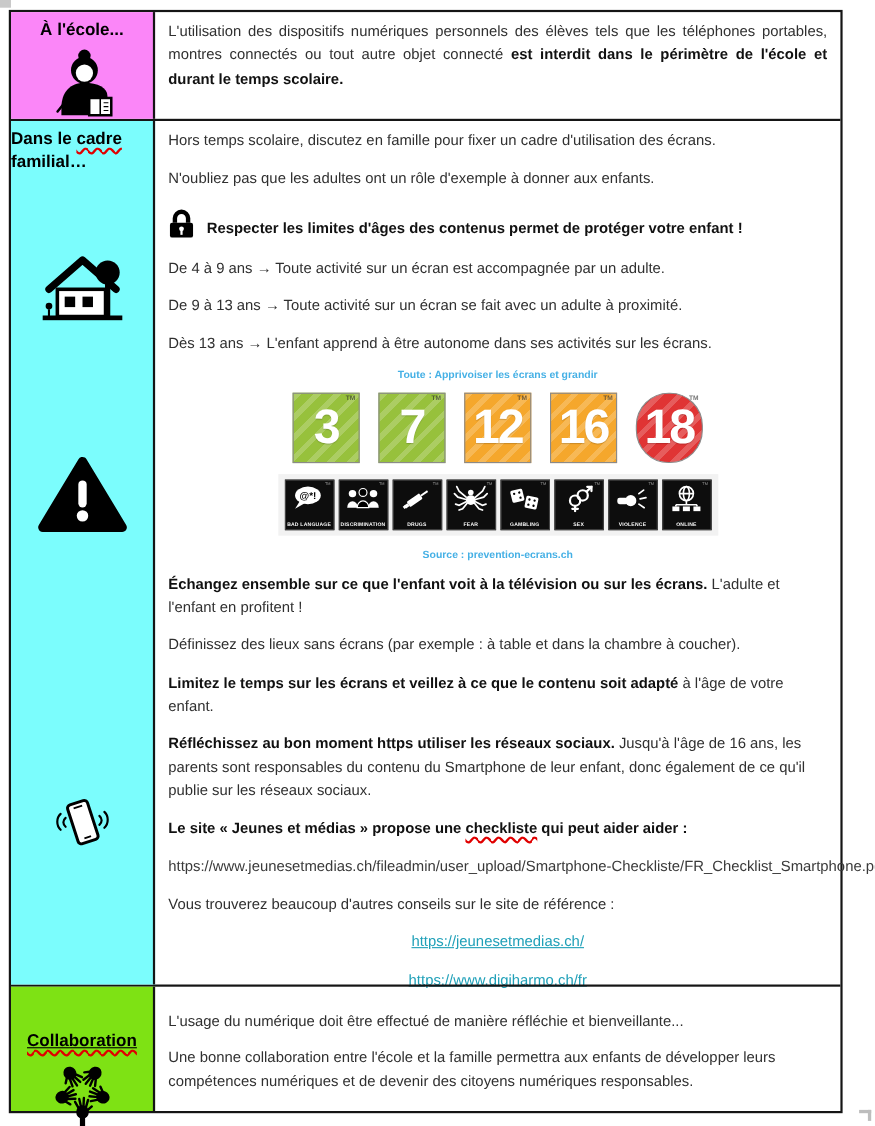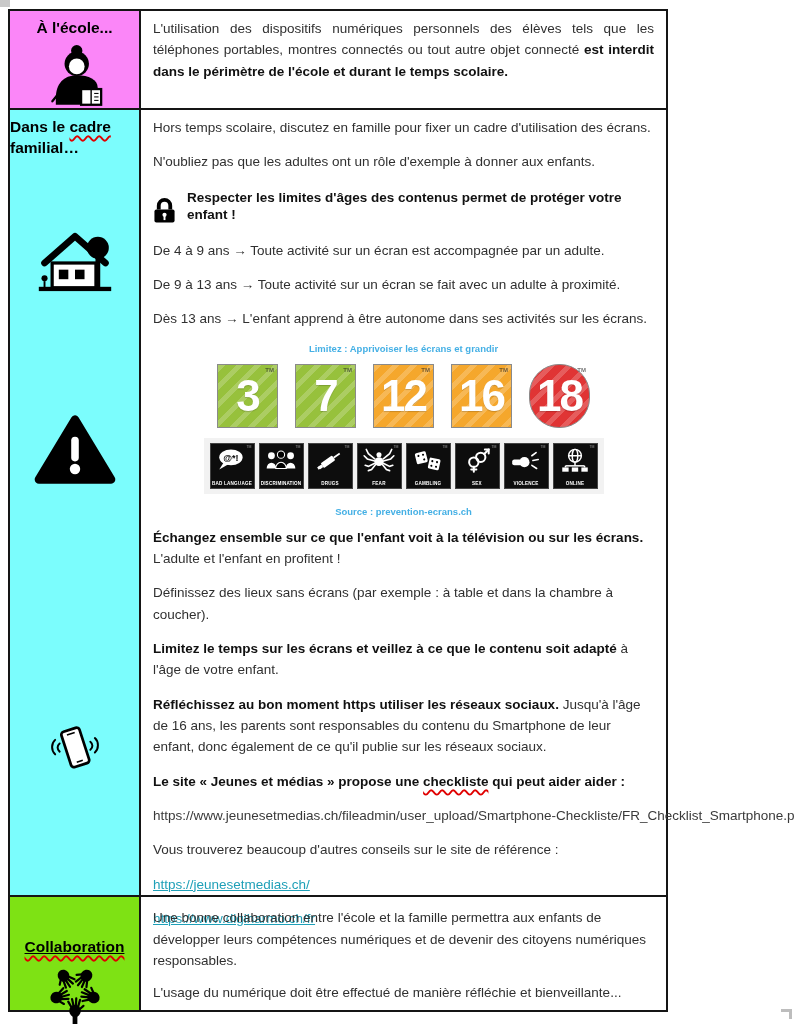--- a/index.html
+++ b/index.html
@@ -9,21 +9,21 @@
     background:#ffffff;
     color:#303030;
     position:relative;
     overflow:hidden;
   }
   .artifact-tl { position:absolute; left:0; top:0; width:10px; height:7px; background:#c9c9c9; }
   .artifact-br { position:absolute; left:781px; top:1009px; width:11px; height:10px;
                  border-top:3px solid #bdbdbd; border-right:3px solid #bdbdbd; }
 
   .sheet {
-    position:absolute; left:8px; top:9px; width:660px; height:1003px;
+    position:absolute; left:8px; top:9px; width:758px; height:1003px;
     border:2.5px solid #151515; background:#fff;
     display:flex; flex-direction:column;
   }
   .row { display:flex; min-height:0; }
   .row + .row { border-top:2.5px solid #151515; }
   .row-school { height:97px; }
   .row-family { flex:1; }
   .row-collab { height:115px; }
 
   .left {
@@ -95,21 +95,21 @@
   }
   .desc-box svg { margin-top:3px; }
   .desc-label {
     position:absolute; bottom:2px; left:0; right:0;
     color:#fff; font-size:4.6px; font-weight:bold; text-align:center;
     letter-spacing:.2px; white-space:nowrap;
   }
   .desc-tm { position:absolute; top:1px; right:2px; font-size:3.5px; color:#9a9a9a; }
 
   .url-small { font-size:10.7px; color:#3a3a3a; margin-bottom:13px; white-space:nowrap; }
-  .center { }
+  .center { text-align:center; }
   a.doc-link { color:#1fa0b8; text-decoration:underline; font-size:13.5px; cursor:pointer; }
 
   .collab-right { display:flex; flex-direction:column; justify-content:center; padding-top:10px; }
   .collab-right p { margin-bottom:11px; }
   .collab-right p:last-child { margin-bottom:0; }
 </style>
 </head>
 <body>
 
 <div class="artifact-tl"></div>
@@ -183,21 +183,21 @@
           <circle cx="12" cy="18.5" r="2.2" fill="#fff"></circle>
           <rect x="11" y="19.5" width="2" height="4.5" fill="#fff"></rect>
         </svg>
         <b>Respecter les limites d'âges des contenus permet de protéger votre enfant !</b>
       </div>
 
       <p>De 4 à 9 ans → Toute activité sur un écran est accompagnée par un adulte.</p>
       <p>De 9 à 13 ans → Toute activité sur un écran se fait avec un adulte à proximité.</p>
       <p>Dès 13 ans → L'enfant apprend à être autonome dans ses activités sur les écrans.</p>
 
-      <div class="source-line">Limitez : Apprivoiser les écrans et grandir</div>
+      <div class="source-line">Toute : Apprivoiser les écrans et grandir</div>
 
       <div class="pegi-row">
         <div class="pegi-box pegi-green">
             <span class="pegi-num">3</span>
             <span class="pegi-tm">TM</span>
           </div>
         <div class="pegi-box pegi-green">
             <span class="pegi-num">7</span>
             <span class="pegi-tm">TM</span>
           </div>
@@ -371,20 +371,20 @@
         </defs>
         <use href="#hnd" transform="rotate(0 32 36) translate(32 56)"></use>
         <use href="#hnd" transform="rotate(72 32 36) translate(32 56)"></use>
         <use href="#hnd" transform="rotate(144 32 36) translate(32 56)"></use>
         <use href="#hnd" transform="rotate(216 32 36) translate(32 56)"></use>
         <use href="#hnd" transform="rotate(288 32 36) translate(32 56)"></use>
         <rect x="29.2" y="60" width="5.6" height="18" fill="#000"></rect>
       </svg>
     </div>
     <div class="right collab-right">
+      <p>L'usage du numérique doit être effectué de manière réfléchie et bienveillante...</p>
       <p>Une bonne collaboration entre l'école et la famille permettra aux enfants de développer leurs compétences numériques et de devenir des citoyens numériques responsables.</p>
-      <p>L'usage du numérique doit être effectué de manière réfléchie et bienveillante...</p>
     </div>
   </section>
 
 </div>
 
 <div class="artifact-br"></div>
 
 </body></html>

